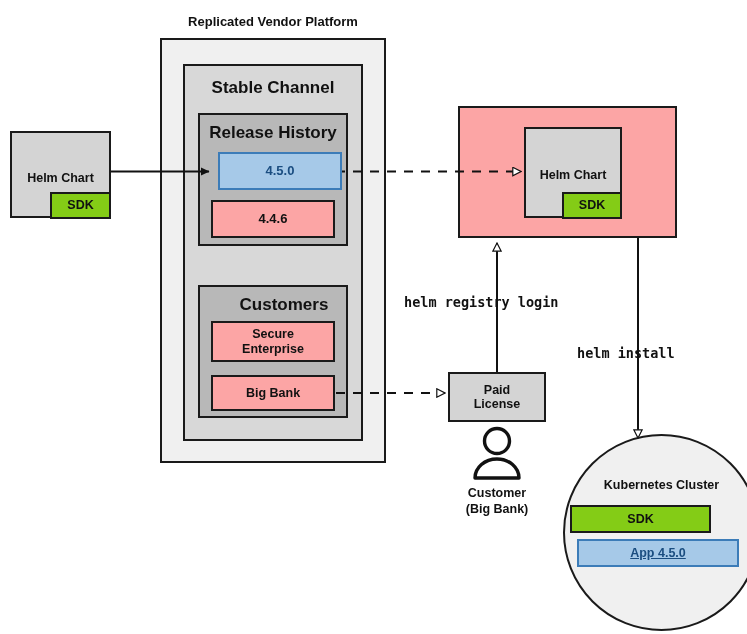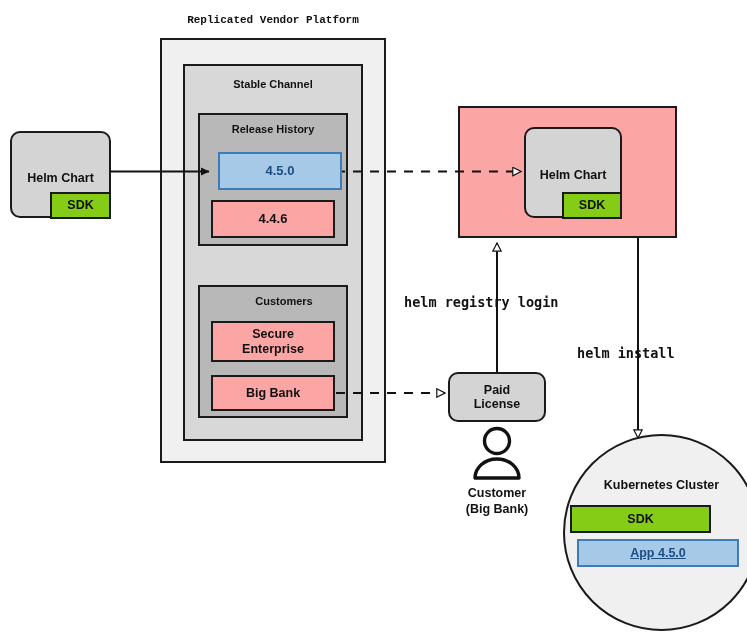--- a/index.html
+++ b/index.html
@@ -38,38 +38,38 @@
     font-size: 12.5px;
     color: #111111;
     text-align: center;
     white-space: nowrap;
   }
   .hdr {
     position: absolute;
     left: 0; right: 0;
     top: 7px;
     font-weight: bold;
-    font-size: 11px;
+    font-size: 17px;
     color: #111111;
     text-align: center;
   }
   .mono {
     position: absolute;
     font-family: "DejaVu Sans Mono", "Liberation Mono", monospace;
     font-size: 13.5px;
     font-weight: bold;
     color: #111111;
     white-space: nowrap;
     letter-spacing: 0px;
   }
   
   .fill-platform  { background: #f0f0f0; }
   .fill-channel   { background: #d8d8d8; }
   .fill-section   { background: #b8b8b8; }
-  .fill-gray      { background: #d4d4d4; border-radius: 10px; }
+  .fill-gray      { background: #d4d4d4; }
   .fill-white     { background: #84cc16; }
   .fill-offwhite  { background: #fca5a5; }
   .fill-blue      { background: #a6c9e8; border-color: #3c7cb8; color: #1a4d80; margin-left: 7px; }
 
   .circle {
     position: absolute;
     box-sizing: border-box;
     border: 2px solid #1a1a1a;
     border-radius: 50%;
     background: #f0f0f0;
@@ -80,21 +80,21 @@
     width: 747px;
     height: 634px;
     pointer-events: none;
   }
 </style>
 </head>
 <body>
 
 <div id="canvas">
 
-  <div class="title" style="left:160px; top:14px; width:226px; font-size:11px;font-family:Liberation Mono, monospace;">Replicated Vendor Platform</div>
+  <div class="title" style="left:160px; top:14px; width:226px; font-size:13px;">Replicated Vendor Platform</div>
 
 
   <div class="box fill-gray" style="left:10px; top:131px; width:101px; height:87px; font-size:12.5px;
               align-items:center; justify-content:center;">
     <span style="position:absolute; left:0; right:0; top:38px;">Helm Chart</span>
   </div>
   <div class="box fill-white" style="left:50px; top:192px; width:61px; height:27px; font-size:12.5px; z-index:4;">
     <span>SDK</span>
   </div>
 

